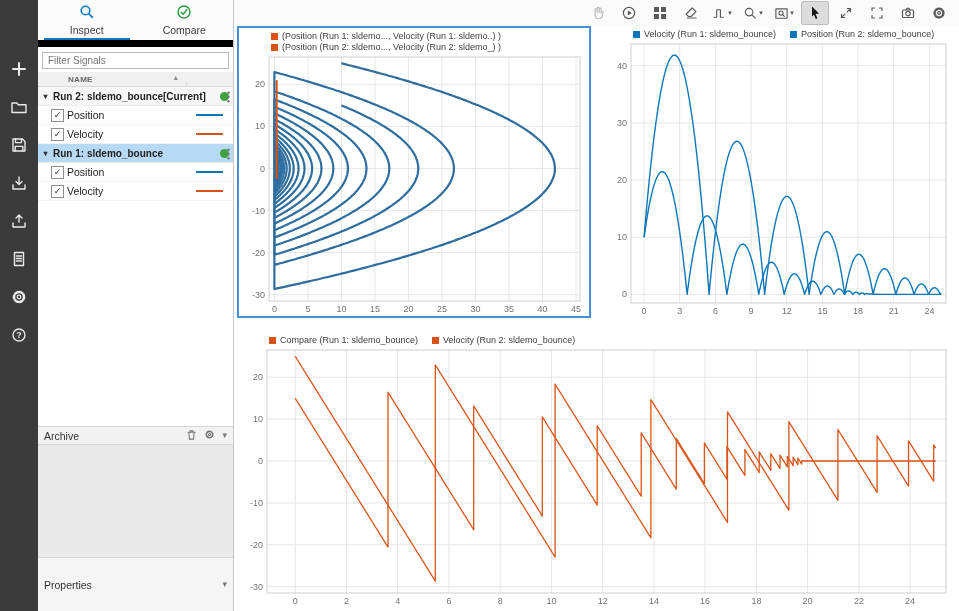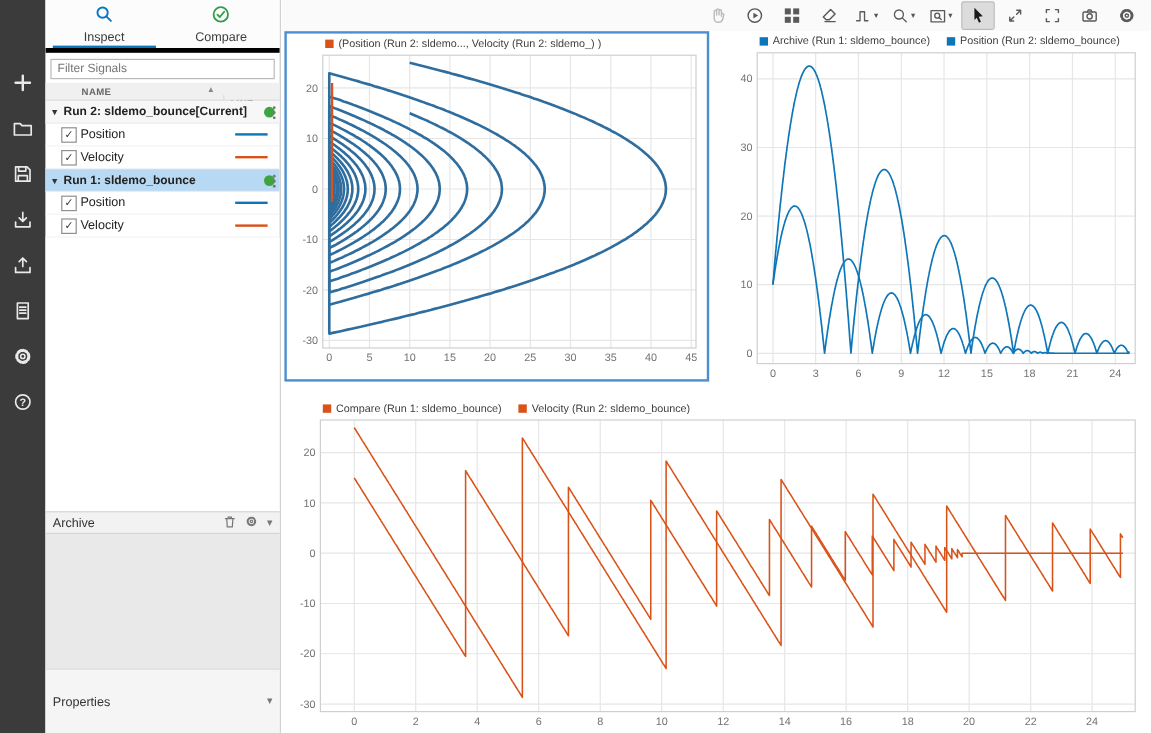--- a/index.html
+++ b/index.html
@@ -9,21 +9,21 @@
 
   
   .toolstrip{position:absolute;left:0;top:0;width:38px;height:611px;background:#3b3b3b;
              display:flex;flex-direction:column;align-items:center;padding-top:52px;box-sizing:border-box;gap:5px;}
   .ts-btn{width:32px;height:33px;display:flex;align-items:center;justify-content:center;border-radius:3px;cursor:pointer;}
   .ts-btn svg{stroke:#e9e9e9;fill:none;stroke-width:1.4;stroke-linecap:round;stroke-linejoin:round;}
 
   
   .leftpanel{position:absolute;left:38px;top:0;width:196px;height:611px;background:#fff;
              border-right:1px solid #c6c6c6;display:flex;flex-direction:column;box-sizing:border-box;}
-  .tabs{height:40px;display:flex;border-bottom:4px solid #000000;background:#fcfcfc;flex:none;}
+  .tabs{height:40px;display:flex;border-bottom:7px solid #000000;background:#fcfcfc;flex:none;}
   .tab{flex:1;display:flex;flex-direction:column;align-items:center;justify-content:center;gap:2px;
        font-size:10.5px;color:#3c3c3c;position:relative;cursor:pointer;}
   .tab.active::after{content:"";position:absolute;bottom:0;left:6px;right:6px;height:2px;background:#0b76c0;}
   .filter-row{padding:3px 4px;flex:none;}
   .filter-row input{width:100%;height:17px;font-size:10px;border:1px solid #b9b9b9;padding:0 5px;
        box-sizing:border-box;color:#333;font-family:"Liberation Sans",sans-serif;outline:none;}
   .thead{height:14px;background:#f0f0f0;border-bottom:1px solid #d9d9d9;display:flex;align-items:center;
        font-size:8px;font-weight:bold;color:#666;position:relative;flex:none;letter-spacing:.3px;}
   .th-name{padding-left:30px;flex:1;}
   .sort{position:absolute;left:136px;top:2px;font-size:7px;color:#888;}
@@ -308,20 +308,24 @@
         <svg width="16" height="16" viewBox="0 0 16 16">
             <circle cx="8" cy="8" r="4.4" stroke-width="2.4" stroke-dasharray="2.4 1.7"></circle>
             <circle cx="8" cy="8" r="1.4"></circle>
           </svg>
       </div>
     </div>
 
     <div class="plots">
       <div class="subplot xy sel">
         <div class="legend">
+            <span class="legend-item">
+              <span class="legend-marker" style="background: rgb(217, 83, 25);"></span>
+              <span>(Position (Run 1: sldemo..., Velocity (Run 1: sldemo..) )</span>
+            </span>
             <span class="legend-item">
               <span class="legend-marker" style="background: rgb(217, 83, 25);"></span>
               <span>(Position (Run 2: sldemo..., Velocity (Run 2: sldemo_) )</span>
             </span>
           </div>
         <div class="plot-box">
             <svg width="350" height="264" viewBox="0 0 350 264" xmlns="http://www.w3.org/2000/svg">
               <rect x="30" y="5" width="311" height="244" fill="#ffffff"></rect>
               <line x1="35.4" y1="5" x2="35.4" y2="249" stroke="#e6e6e6" stroke-width="1"></line>
               <text class="tick" x="35.4" y="260" text-anchor="middle">0</text>
@@ -359,21 +363,21 @@
               <polyline points="102.4,53.4 104.4,54.2 106.3,55.0 108.3,55.8 110.2,56.7 112.1,57.5 113.9,58.3 115.8,59.1 117.6,59.9 119.3,60.8 121.1,61.6 122.8,62.4 124.5,63.2 126.2,64.1 127.8,64.9 129.5,65.7 131.1,66.5 132.6,67.3 134.2,68.2 135.7,69.0 137.2,69.8 138.7,70.6 140.1,71.4 141.5,72.3 142.9,73.1 144.3,73.9 145.6,74.7 146.9,75.5 148.2,76.4 149.5,77.2 150.7,78.0 151.9,78.8 153.1,79.7 154.2,80.5 155.4,81.3 156.5,82.1 157.5,82.9 158.6,83.8 159.6,84.6 160.6,85.4 161.6,86.2 162.5,87.0 163.4,87.9 164.3,88.7 165.2,89.5 166.0,90.3 166.9,91.2 167.7,92.0 168.4,92.8 169.2,93.6 169.9,94.4 170.6,95.3 171.2,96.1 171.8,96.9 172.5,97.7 173.0,98.5 173.6,99.4 174.1,100.2 174.6,101.0 175.1,101.8 175.6,102.6 176.0,103.5 176.4,104.3 176.8,105.1 177.1,105.9 177.4,106.8 177.7,107.6 178.0,108.4 178.2,109.2 178.5,110.0 178.6,110.9 178.8,111.7 178.9,112.5 179.1,113.3 179.1,114.1 179.2,115.0 179.2,115.8 179.3,116.6 179.2,117.4 179.2,118.2 179.1,119.1 179.0,119.9 178.9,120.7 178.8,121.5 178.6,122.4 178.4,123.2 178.2,124.0 177.9,124.8 177.6,125.6 177.3,126.5 177.0,127.3 176.6,128.1 176.3,128.9 175.9,129.7 175.4,130.6 175.0,131.4 174.5,132.2 174.0,133.0 173.4,133.8 172.9,134.7 172.3,135.5 171.7,136.3 171.0,137.1 170.4,138.0 169.7,138.8 168.9,139.6 168.2,140.4 167.4,141.2 166.6,142.1 165.8,142.9 165.0,143.7 164.1,144.5 163.2,145.3 162.2,146.2 161.3,147.0 160.3,147.8 159.3,148.6 158.3,149.4 157.2,150.3 156.1,151.1 155.0,151.9 153.9,152.7 152.7,153.6 151.5,154.4 150.3,155.2 149.1,156.0 147.8,156.8 146.5,157.7 145.2,158.5 143.9,159.3 142.5,160.1 141.1,160.9 139.7,161.8 138.2,162.6 136.7,163.4 135.2,164.2 133.7,165.1 132.2,165.9 130.6,166.7 129.0,167.5 127.4,168.3 125.7,169.2 124.0,170.0 122.3,170.8 120.6,171.6 118.8,172.4 117.0,173.3 115.2,174.1 113.4,174.9 111.5,175.7 109.6,176.5 107.7,177.4 105.8,178.2 103.8,179.0 101.8,179.8 99.8,180.7 97.7,181.5 95.7,182.3 93.6,183.1 91.4,183.9 89.3,184.8 87.1,185.6 84.9,186.4 82.7,187.2 80.4,188.0 78.1,188.9 75.8,189.7 73.5,190.5 71.1,191.3 68.7,192.1 66.3,193.0 63.9,193.8 61.4,194.6 58.9,195.4 56.4,196.3 53.9,197.1 51.3,197.9 48.7,198.7 46.1,199.5 43.5,200.4 40.8,201.2 38.1,202.0 35.4,202.8 35.4,47.4 37.5,48.2 39.7,49.1 41.8,49.9 43.9,50.7 46.0,51.5 48.0,52.3 50.1,53.2 52.1,54.0 54.0,54.8 56.0,55.6 57.9,56.5 59.8,57.3 61.7,58.1 63.5,58.9 65.3,59.7 67.1,60.6 68.9,61.4 70.6,62.2 72.3,63.0 74.0,63.9 75.7,64.7 77.3,65.5 78.9,66.3 80.5,67.1 82.0,68.0 83.5,68.8 85.0,69.6 86.5,70.4 88.0,71.3 89.4,72.1 90.8,72.9 92.2,73.7 93.5,74.5 94.8,75.4 96.1,76.2 97.4,77.0 98.6,77.8 99.8,78.7 101.0,79.5 102.2,80.3 103.3,81.1 104.4,81.9 105.5,82.8 106.6,83.6 107.6,84.4 108.6,85.2 109.6,86.1 110.5,86.9 111.5,87.7 112.4,88.5 113.2,89.3 114.1,90.2 114.9,91.0 115.7,91.8 116.5,92.6 117.2,93.5 117.9,94.3 118.6,95.1 119.3,95.9 119.9,96.7 120.5,97.6 121.1,98.4 121.7,99.2 122.2,100.0 122.7,100.9 123.2,101.7 123.7,102.5 124.1,103.3 124.5,104.1 124.9,105.0 125.2,105.8 125.6,106.6 125.9,107.4 126.1,108.3 126.4,109.1 126.6,109.9 126.8,110.7 127.0,111.5 127.1,112.4 127.2,113.2 127.3,114.0 127.4,114.8 127.4,115.7 127.5,116.5 127.4,117.3 127.4,118.1 127.3,118.9 127.2,119.8 127.1,120.6 127.0,121.4 126.8,122.2 126.6,123.1 126.4,123.9 126.1,124.7 125.9,125.5 125.6,126.4 125.2,127.2 124.9,128.0 124.5,128.8 124.1,129.6 123.7,130.5 123.2,131.3 122.7,132.1 122.2,132.9 121.7,133.8 121.1,134.6 120.5,135.4 119.9,136.2 119.3,137.0 118.6,137.9 117.9,138.7 117.2,139.5 116.5,140.3 115.7,141.2 114.9,142.0 114.1,142.8 113.2,143.6 112.4,144.4 111.5,145.3 110.5,146.1 109.6,146.9 108.6,147.7 107.6,148.6 106.6,149.4 105.5,150.2 104.4,151.0 103.3,151.8 102.2,152.7 101.0,153.5 99.8,154.3 98.6,155.1 97.4,156.0 96.1,156.8 94.8,157.6 93.5,158.4 92.2,159.2 90.8,160.1 89.4,160.9 88.0,161.7 86.5,162.5 85.0,163.4 83.5,164.2 82.0,165.0 80.5,165.8 78.9,166.6 77.3,167.5 75.7,168.3 74.0,169.1 72.3,169.9 70.6,170.8 68.9,171.6 67.1,172.4 65.3,173.2 63.5,174.0 61.7,174.9 59.8,175.7 57.9,176.5 56.0,177.3 54.0,178.2 52.1,179.0 50.1,179.8 48.0,180.6 46.0,181.4 43.9,182.3 41.8,183.1 39.7,183.9 37.5,184.7 35.4,185.6 35.4,61.2 37.1,62.1 38.8,62.9 40.5,63.7 42.2,64.5 43.8,65.3 45.4,66.2 47.0,67.0 48.6,67.8 50.1,68.6 51.6,69.5 53.1,70.3 54.6,71.1 56.0,71.9 57.4,72.8 58.8,73.6 60.2,74.4 61.5,75.2 62.8,76.1 64.0,76.9 65.3,77.7 66.5,78.5 67.7,79.4 68.9,80.2 70.0,81.0 71.1,81.8 72.2,82.7 73.3,83.5 74.3,84.3 75.3,85.1 76.3,86.0 77.3,86.8 78.2,87.6 79.1,88.4 80.0,89.3 80.9,90.1 81.7,90.9 82.5,91.7 83.3,92.6 84.0,93.4 84.7,94.2 85.4,95.0 86.1,95.9 86.7,96.7 87.4,97.5 87.9,98.3 88.5,99.2 89.0,100.0 89.6,100.8 90.0,101.6 90.5,102.5 90.9,103.3 91.3,104.1 91.7,104.9 92.1,105.8 92.4,106.6 92.7,107.4 93.0,108.2 93.2,109.1 93.5,109.9 93.7,110.7 93.8,111.5 94.0,112.4 94.1,113.2 94.2,114.0 94.2,114.8 94.3,115.7 94.3,116.5 94.3,117.3 94.2,118.1 94.2,119.0 94.1,119.8 94.0,120.6 93.8,121.4 93.7,122.3 93.5,123.1 93.2,123.9 93.0,124.7 92.7,125.6 92.4,126.4 92.1,127.2 91.7,128.0 91.3,128.9 90.9,129.7 90.5,130.5 90.0,131.3 89.6,132.2 89.0,133.0 88.5,133.8 87.9,134.6 87.4,135.5 86.7,136.3 86.1,137.1 85.4,137.9 84.7,138.8 84.0,139.6 83.3,140.4 82.5,141.2 81.7,142.0 80.9,142.9 80.0,143.7 79.1,144.5 78.2,145.3 77.3,146.2 76.3,147.0 75.3,147.8 74.3,148.6 73.3,149.5 72.2,150.3 71.1,151.1 70.0,151.9 68.9,152.8 67.7,153.6 66.5,154.4 65.3,155.2 64.0,156.1 62.8,156.9 61.5,157.7 60.2,158.5 58.8,159.4 57.4,160.2 56.0,161.0 54.6,161.8 53.1,162.7 51.6,163.5 50.1,164.3 48.6,165.1 47.0,166.0 45.4,166.8 43.8,167.6 42.2,168.4 40.5,169.3 38.8,170.1 37.1,170.9 35.4,171.7 35.4,72.3 36.7,73.1 38.1,73.9 39.4,74.7 40.7,75.6 42.0,76.4 43.3,77.2 44.5,78.0 45.7,78.8 46.9,79.6 48.0,80.5 49.2,81.3 50.3,82.1 51.3,82.9 52.4,83.7 53.4,84.6 54.4,85.4 55.4,86.2 56.3,87.0 57.2,87.8 58.1,88.6 59.0,89.5 59.8,90.3 60.7,91.1 61.4,91.9 62.2,92.7 62.9,93.6 63.7,94.4 64.3,95.2 65.0,96.0 65.6,96.8 66.2,97.7 66.8,98.5 67.4,99.3 67.9,100.1 68.4,100.9 68.9,101.7 69.3,102.6 69.8,103.4 70.2,104.2 70.5,105.0 70.9,105.8 71.2,106.7 71.5,107.5 71.8,108.3 72.0,109.1 72.3,109.9 72.4,110.8 72.6,111.6 72.8,112.4 72.9,113.2 73.0,114.0 73.0,114.8 73.1,115.7 73.1,116.5 73.1,117.3 73.0,118.1 73.0,118.9 72.9,119.8 72.8,120.6 72.6,121.4 72.4,122.2 72.3,123.0 72.0,123.9 71.8,124.7 71.5,125.5 71.2,126.3 70.9,127.1 70.5,127.9 70.2,128.8 69.8,129.6 69.3,130.4 68.9,131.2 68.4,132.0 67.9,132.9 67.4,133.7 66.8,134.5 66.2,135.3 65.6,136.1 65.0,136.9 64.3,137.8 63.7,138.6 62.9,139.4 62.2,140.2 61.4,141.0 60.7,141.9 59.8,142.7 59.0,143.5 58.1,144.3 57.2,145.1 56.3,146.0 55.4,146.8 54.4,147.6 53.4,148.4 52.4,149.2 51.3,150.0 50.3,150.9 49.2,151.7 48.0,152.5 46.9,153.3 45.7,154.1 44.5,155.0 43.3,155.8 42.0,156.6 40.7,157.4 39.4,158.2 38.1,159.1 36.7,159.9 35.4,160.7 35.4,81.1 36.5,81.9 37.6,82.8 38.6,83.6 39.6,84.4 40.6,85.2 41.6,86.1 42.6,86.9 43.5,87.7 44.4,88.5 45.3,89.3 46.1,90.2 47.0,91.0 47.8,91.8 48.5,92.6 49.3,93.5 50.0,94.3 50.7,95.1 51.3,95.9 52.0,96.7 52.6,97.6 53.2,98.4 53.7,99.2 54.3,100.0 54.8,100.9 55.3,101.7 55.7,102.5 56.2,103.3 56.6,104.1 56.9,105.0 57.3,105.8 57.6,106.6 57.9,107.4 58.2,108.3 58.4,109.1 58.7,109.9 58.9,110.7 59.0,111.5 59.2,112.4 59.3,113.2 59.4,114.0 59.5,114.8 59.5,115.7 59.5,116.5 59.5,117.3 59.5,118.1 59.4,119.0 59.3,119.8 59.2,120.6 59.0,121.4 58.9,122.2 58.7,123.1 58.4,123.9 58.2,124.7 57.9,125.5 57.6,126.4 57.3,127.2 56.9,128.0 56.6,128.8 56.2,129.6 55.7,130.5 55.3,131.3 54.8,132.1 54.3,132.9 53.7,133.8 53.2,134.6 52.6,135.4 52.0,136.2 51.3,137.0 50.7,137.9 50.0,138.7 49.3,139.5 48.5,140.3 47.8,141.2 47.0,142.0 46.1,142.8 45.3,143.6 44.4,144.4 43.5,145.3 42.6,146.1 41.6,146.9 40.6,147.7 39.6,148.6 38.6,149.4 37.6,150.2 36.5,151.0 35.4,151.8 35.4,88.2 36.2,89.0 37.1,89.8 37.9,90.7 38.7,91.5 39.5,92.3 40.3,93.1 41.0,93.9 41.7,94.8 42.4,95.6 43.0,96.4 43.6,97.2 44.2,98.0 44.8,98.9 45.4,99.7 45.9,100.5 46.4,101.3 46.8,102.1 47.3,103.0 47.7,103.8 48.1,104.6 48.4,105.4 48.8,106.2 49.1,107.1 49.4,107.9 49.6,108.7 49.9,109.5 50.1,110.3 50.3,111.2 50.4,112.0 50.5,112.8 50.7,113.6 50.7,114.4 50.8,115.3 50.8,116.1 50.8,116.9 50.8,117.7 50.7,118.5 50.7,119.4 50.5,120.2 50.4,121.0 50.3,121.8 50.1,122.6 49.9,123.5 49.6,124.3 49.4,125.1 49.1,125.9 48.8,126.7 48.4,127.6 48.1,128.4 47.7,129.2 47.3,130.0 46.8,130.8 46.4,131.7 45.9,132.5 45.4,133.3 44.8,134.1 44.2,134.9 43.6,135.8 43.0,136.6 42.4,137.4 41.7,138.2 41.0,139.0 40.3,139.9 39.5,140.7 38.7,141.5 37.9,142.3 37.1,143.1 36.2,144.0 35.4,144.8 35.4,93.8 36.1,94.7 36.7,95.5 37.4,96.3 38.0,97.1 38.6,98.0 39.2,98.8 39.8,99.6 40.3,100.4 40.8,101.3 41.2,102.1 41.7,102.9 42.1,103.7 42.5,104.5 42.9,105.4 43.2,106.2 43.5,107.0 43.8,107.8 44.1,108.7 44.3,109.5 44.5,110.3 44.7,111.1 44.9,112.0 45.0,112.8 45.1,113.6 45.2,114.4 45.2,115.2 45.2,116.1 45.2,116.9 45.2,117.7 45.2,118.5 45.1,119.4 45.0,120.2 44.9,121.0 44.7,121.8 44.5,122.7 44.3,123.5 44.1,124.3 43.8,125.1 43.5,125.9 43.2,126.8 42.9,127.6 42.5,128.4 42.1,129.2 41.7,130.1 41.2,130.9 40.8,131.7 40.3,132.5 39.8,133.4 39.2,134.2 38.6,135.0 38.0,135.8 37.4,136.6 36.7,137.5 36.1,138.3 35.4,139.1 35.4,98.4 35.9,99.2 36.5,100.0 37.0,100.8 37.5,101.7 37.9,102.5 38.3,103.3 38.7,104.1 39.1,105.0 39.5,105.8 39.8,106.6 40.1,107.4 40.4,108.3 40.6,109.1 40.9,109.9 41.0,110.7 41.2,111.5 41.4,112.4 41.5,113.2 41.6,114.0 41.6,114.8 41.7,115.7 41.7,116.5 41.7,117.3 41.6,118.1 41.6,119.0 41.5,119.8 41.4,120.6 41.2,121.4 41.0,122.2 40.9,123.1 40.6,123.9 40.4,124.7 40.1,125.5 39.8,126.4 39.5,127.2 39.1,128.0 38.7,128.8 38.3,129.7 37.9,130.5 37.5,131.3 37.0,132.1 36.5,132.9 35.9,133.8 35.4,134.6 35.4,102.0 35.8,102.8 36.2,103.6 36.6,104.4 37.0,105.2 37.3,106.0 37.6,106.8 37.9,107.6 38.2,108.4 38.4,109.2 38.6,110.0 38.8,110.8 39.0,111.7 39.1,112.5 39.2,113.3 39.3,114.1 39.4,114.9 39.4,115.7 39.4,116.5 39.4,117.3 39.4,118.1 39.3,118.9 39.2,119.7 39.1,120.5 39.0,121.3 38.8,122.1 38.6,122.9 38.4,123.7 38.2,124.5 37.9,125.3 37.6,126.1 37.3,126.9 37.0,127.7 36.6,128.6 36.2,129.4 35.8,130.2 35.4,131.0 35.4,104.9 35.7,105.7 36.0,106.5 36.3,107.3 36.6,108.1 36.8,108.9 37.1,109.7 37.3,110.5 37.4,111.3 37.6,112.1 37.7,112.9 37.8,113.7 37.9,114.5 37.9,115.3 38.0,116.1 38.0,116.9 37.9,117.7 37.9,118.5 37.8,119.3 37.7,120.1 37.6,120.9 37.4,121.7 37.3,122.5 37.1,123.3 36.8,124.1 36.6,124.9 36.3,125.7 36.0,126.5 35.7,127.3 35.4,128.1 35.4,107.2 35.6,108.0 35.9,108.8 36.1,109.6 36.3,110.4 36.5,111.2 36.6,112.0 36.8,112.9 36.9,113.7 36.9,114.5 37.0,115.3 37.0,116.1 37.0,116.9 37.0,117.7 36.9,118.5 36.9,119.3 36.8,120.1 36.6,120.9 36.5,121.7 36.3,122.5 36.1,123.3 35.9,124.1 35.6,124.9 35.4,125.8 35.4,109.1 35.6,109.9 35.8,110.7 36.0,111.5 36.1,112.4 36.2,113.2 36.3,114.0 36.4,114.8 36.4,115.7 36.4,116.5 36.4,117.3 36.4,118.1 36.3,119.0 36.2,119.8 36.1,120.6 36.0,121.4 35.8,122.3 35.6,123.1 35.4,123.9 35.4,110.5 35.5,111.3 35.7,112.1 35.8,112.9 35.9,113.7 36.0,114.5 36.0,115.3 36.0,116.1 36.0,116.9 36.0,117.7 36.0,118.5 35.9,119.3 35.8,120.0 35.7,120.8 35.5,121.6 35.4,122.4 35.4,111.7 35.5,112.5 35.6,113.3 35.7,114.1 35.7,114.9 35.8,115.7 35.8,116.5 35.8,117.3 35.7,118.1 35.7,118.9 35.6,119.6 35.5,120.4 35.4,121.2 35.4,112.7 35.5,113.4 35.5,114.2 35.6,115.0 35.6,115.7 35.6,116.5 35.6,117.2 35.6,118.0 35.5,118.8 35.5,119.5 35.4,120.3 35.4,113.4 35.4,114.2 35.5,115.0 35.5,115.7 35.5,116.5 35.5,117.2 35.5,118.0 35.4,118.8 35.4,119.5 35.4,116.5 35.4,116.5 " fill="none" stroke="#2e6d9d" stroke-width="2.2" stroke-linejoin="round"></polyline>
               <polyline points="102.4,11.3 105.7,12.1 109.0,13.0 112.3,13.8 115.6,14.6 118.8,15.4 122.0,16.3 125.2,17.1 128.3,17.9 131.4,18.7 134.5,19.5 137.6,20.4 140.6,21.2 143.7,22.0 146.6,22.8 149.6,23.7 152.6,24.5 155.5,25.3 158.4,26.1 161.2,27.0 164.0,27.8 166.9,28.6 169.6,29.4 172.4,30.3 175.1,31.1 177.8,31.9 180.5,32.7 183.2,33.6 185.8,34.4 188.4,35.2 190.9,36.0 193.5,36.8 196.0,37.7 198.5,38.5 201.0,39.3 203.4,40.1 205.8,41.0 208.2,41.8 210.6,42.6 212.9,43.4 215.2,44.3 217.5,45.1 219.8,45.9 222.0,46.7 224.2,47.6 226.4,48.4 228.5,49.2 230.7,50.0 232.8,50.9 234.8,51.7 236.9,52.5 238.9,53.3 240.9,54.1 242.9,55.0 244.8,55.8 246.7,56.6 248.6,57.4 250.5,58.3 252.3,59.1 254.1,59.9 255.9,60.7 257.7,61.6 259.4,62.4 261.1,63.2 262.8,64.0 264.5,64.9 266.1,65.7 267.7,66.5 269.3,67.3 270.8,68.2 272.3,69.0 273.8,69.8 275.3,70.6 276.8,71.4 278.2,72.3 279.6,73.1 280.9,73.9 282.3,74.7 283.6,75.6 284.9,76.4 286.1,77.2 287.4,78.0 288.6,78.9 289.8,79.7 290.9,80.5 292.1,81.3 293.2,82.2 294.2,83.0 295.3,83.8 296.3,84.6 297.3,85.5 298.3,86.3 299.2,87.1 300.2,87.9 301.1,88.7 301.9,89.6 302.8,90.4 303.6,91.2 304.4,92.0 305.1,92.9 305.9,93.7 306.6,94.5 307.3,95.3 307.9,96.2 308.6,97.0 309.2,97.8 309.8,98.6 310.3,99.5 310.8,100.3 311.3,101.1 311.8,101.9 312.3,102.8 312.7,103.6 313.1,104.4 313.5,105.2 313.8,106.1 314.1,106.9 314.4,107.7 314.7,108.5 314.9,109.3 315.1,110.2 315.3,111.0 315.5,111.8 315.6,112.6 315.7,113.5 315.8,114.3 315.9,115.1 315.9,115.9 315.9,116.8 315.9,117.6 315.8,118.4 315.8,119.2 315.7,120.1 315.5,120.9 315.4,121.7 315.2,122.5 315.0,123.4 314.8,124.2 314.5,125.0 314.2,125.8 313.9,126.6 313.6,127.5 313.2,128.3 312.8,129.1 312.4,129.9 312.0,130.8 311.5,131.6 311.0,132.4 310.5,133.2 309.9,134.1 309.4,134.9 308.8,135.7 308.1,136.5 307.5,137.4 306.8,138.2 306.1,139.0 305.4,139.8 304.6,140.7 303.8,141.5 303.0,142.3 302.2,143.1 301.3,143.9 300.5,144.8 299.5,145.6 298.6,146.4 297.6,147.2 296.6,148.1 295.6,148.9 294.6,149.7 293.5,150.5 292.4,151.4 291.3,152.2 290.1,153.0 289.0,153.8 287.8,154.7 286.5,155.5 285.3,156.3 284.0,157.1 282.7,158.0 281.4,158.8 280.0,159.6 278.6,160.4 277.2,161.2 275.8,162.1 274.3,162.9 272.8,163.7 271.3,164.5 269.8,165.4 268.2,166.2 266.6,167.0 265.0,167.8 263.3,168.7 261.7,169.5 260.0,170.3 258.3,171.1 256.5,172.0 254.7,172.8 252.9,173.6 251.1,174.4 249.2,175.3 247.4,176.1 245.4,176.9 243.5,177.7 241.5,178.5 239.6,179.4 237.5,180.2 235.5,181.0 233.4,181.8 231.4,182.7 229.2,183.5 227.1,184.3 224.9,185.1 222.7,186.0 220.5,186.8 218.2,187.6 216.0,188.4 213.7,189.3 211.3,190.1 209.0,190.9 206.6,191.7 204.2,192.6 201.8,193.4 199.3,194.2 196.8,195.0 194.3,195.8 191.8,196.7 189.2,197.5 186.6,198.3 184.0,199.1 181.4,200.0 178.7,200.8 176.0,201.6 173.3,202.4 170.5,203.3 167.8,204.1 165.0,204.9 162.1,205.7 159.3,206.6 156.4,207.4 153.5,208.2 150.6,209.0 147.6,209.9 144.6,210.7 141.6,211.5 138.6,212.3 135.5,213.1 132.4,214.0 129.3,214.8 126.2,215.6 123.0,216.4 119.8,217.3 116.6,218.1 113.4,218.9 110.1,219.7 106.8,220.6 103.5,221.4 100.1,222.2 96.8,223.0 93.4,223.9 89.9,224.7 86.5,225.5 83.0,226.3 79.5,227.2 76.0,228.0 72.4,228.8 68.8,229.6 65.2,230.4 61.6,231.3 57.9,232.1 54.2,232.9 50.5,233.7 46.7,234.6 43.0,235.4 39.2,236.2 35.4,237.0 35.4,20.0 38.4,20.9 41.4,21.7 44.5,22.5 47.4,23.3 50.4,24.2 53.3,25.0 56.2,25.8 59.1,26.6 61.9,27.5 64.7,28.3 67.5,29.1 70.3,29.9 73.0,30.8 75.8,31.6 78.4,32.4 81.1,33.2 83.7,34.1 86.4,34.9 88.9,35.7 91.5,36.5 94.0,37.3 96.5,38.2 99.0,39.0 101.5,39.8 103.9,40.6 106.3,41.5 108.7,42.3 111.0,43.1 113.3,43.9 115.6,44.8 117.9,45.6 120.1,46.4 122.4,47.2 124.6,48.1 126.7,48.9 128.9,49.7 131.0,50.5 133.0,51.4 135.1,52.2 137.1,53.0 139.1,53.8 141.1,54.7 143.1,55.5 145.0,56.3 146.9,57.1 148.8,58.0 150.6,58.8 152.5,59.6 154.3,60.4 156.0,61.3 157.8,62.1 159.5,62.9 161.2,63.7 162.8,64.6 164.5,65.4 166.1,66.2 167.7,67.0 169.2,67.8 170.8,68.7 172.3,69.5 173.8,70.3 175.2,71.1 176.7,72.0 178.1,72.8 179.4,73.6 180.8,74.4 182.1,75.3 183.4,76.1 184.7,76.9 185.9,77.7 187.2,78.6 188.3,79.4 189.5,80.2 190.7,81.0 191.8,81.9 192.9,82.7 193.9,83.5 195.0,84.3 196.0,85.2 197.0,86.0 197.9,86.8 198.8,87.6 199.7,88.5 200.6,89.3 201.5,90.1 202.3,90.9 203.1,91.8 203.9,92.6 204.6,93.4 205.3,94.2 206.0,95.1 206.7,95.9 207.4,96.7 208.0,97.5 208.6,98.3 209.1,99.2 209.7,100.0 210.2,100.8 210.7,101.6 211.1,102.5 211.5,103.3 212.0,104.1 212.3,104.9 212.7,105.8 213.0,106.6 213.3,107.4 213.6,108.2 213.8,109.1 214.1,109.9 214.3,110.7 214.4,111.5 214.6,112.4 214.7,113.2 214.8,114.0 214.9,114.8 214.9,115.7 214.9,116.5 214.9,117.3 214.9,118.1 214.8,119.0 214.7,119.8 214.6,120.6 214.4,121.4 214.3,122.3 214.1,123.1 213.8,123.9 213.6,124.7 213.3,125.6 213.0,126.4 212.7,127.2 212.3,128.0 212.0,128.8 211.5,129.7 211.1,130.5 210.7,131.3 210.2,132.1 209.7,133.0 209.1,133.8 208.6,134.6 208.0,135.4 207.4,136.3 206.7,137.1 206.0,137.9 205.3,138.7 204.6,139.6 203.9,140.4 203.1,141.2 202.3,142.0 201.5,142.9 200.6,143.7 199.7,144.5 198.8,145.3 197.9,146.2 197.0,147.0 196.0,147.8 195.0,148.6 193.9,149.5 192.9,150.3 191.8,151.1 190.7,151.9 189.5,152.8 188.3,153.6 187.2,154.4 185.9,155.2 184.7,156.0 183.4,156.9 182.1,157.7 180.8,158.5 179.4,159.3 178.1,160.2 176.7,161.0 175.2,161.8 173.8,162.6 172.3,163.5 170.8,164.3 169.2,165.1 167.7,165.9 166.1,166.8 164.5,167.6 162.8,168.4 161.2,169.2 159.5,170.1 157.8,170.9 156.0,171.7 154.3,172.5 152.5,173.4 150.6,174.2 148.8,175.0 146.9,175.8 145.0,176.7 143.1,177.5 141.1,178.3 139.1,179.1 137.1,180.0 135.1,180.8 133.0,181.6 131.0,182.4 128.9,183.3 126.7,184.1 124.6,184.9 122.4,185.7 120.1,186.5 117.9,187.4 115.6,188.2 113.3,189.0 111.0,189.8 108.7,190.7 106.3,191.5 103.9,192.3 101.5,193.1 99.0,194.0 96.5,194.8 94.0,195.6 91.5,196.4 88.9,197.3 86.4,198.1 83.7,198.9 81.1,199.7 78.4,200.6 75.8,201.4 73.0,202.2 70.3,203.0 67.5,203.9 64.7,204.7 61.9,205.5 59.1,206.3 56.2,207.2 53.3,208.0 50.4,208.8 47.4,209.6 44.5,210.5 41.4,211.3 38.4,212.1 35.4,212.9 35.4,39.3 37.8,40.2 40.2,41.0 42.6,41.8 45.0,42.6 47.3,43.5 49.6,44.3 51.9,45.1 54.2,45.9 56.4,46.8 58.6,47.6 60.8,48.4 63.0,49.2 65.1,50.1 67.2,50.9 69.3,51.7 71.3,52.5 73.3,53.4 75.3,54.2 77.3,55.0 79.3,55.8 81.2,56.7 83.1,57.5 84.9,58.3 86.8,59.1 88.6,60.0 90.4,60.8 92.1,61.6 93.9,62.4 95.6,63.3 97.3,64.1 98.9,64.9 100.6,65.7 102.2,66.6 103.7,67.4 105.3,68.2 106.8,69.0 108.3,69.9 109.8,70.7 111.2,71.5 112.6,72.3 114.0,73.2 115.4,74.0 116.8,74.8 118.1,75.6 119.4,76.5 120.6,77.3 121.8,78.1 123.1,78.9 124.2,79.8 125.4,80.6 126.5,81.4 127.6,82.2 128.7,83.1 129.8,83.9 130.8,84.7 131.8,85.5 132.8,86.4 133.7,87.2 134.6,88.0 135.5,88.8 136.4,89.7 137.2,90.5 138.0,91.3 138.8,92.1 139.6,93.0 140.3,93.8 141.0,94.6 141.7,95.4 142.4,96.3 143.0,97.1 143.6,97.9 144.2,98.7 144.7,99.6 145.3,100.4 145.8,101.2 146.2,102.0 146.7,102.9 147.1,103.7 147.5,104.5 147.9,105.3 148.2,106.2 148.5,107.0 148.8,107.8 149.1,108.6 149.3,109.5 149.5,110.3 149.7,111.1 149.9,111.9 150.0,112.8 150.1,113.6 150.2,114.4 150.2,115.2 150.3,116.1 150.3,116.9 150.2,117.7 150.2,118.5 150.1,119.4 150.0,120.2 149.9,121.0 149.7,121.8 149.5,122.7 149.3,123.5 149.1,124.3 148.8,125.1 148.5,126.0 148.2,126.8 147.9,127.6 147.5,128.4 147.1,129.3 146.7,130.1 146.2,130.9 145.8,131.7 145.3,132.6 144.7,133.4 144.2,134.2 143.6,135.0 143.0,135.9 142.4,136.7 141.7,137.5 141.0,138.4 140.3,139.2 139.6,140.0 138.8,140.8 138.0,141.7 137.2,142.5 136.4,143.3 135.5,144.1 134.6,145.0 133.7,145.8 132.8,146.6 131.8,147.4 130.8,148.3 129.8,149.1 128.7,149.9 127.6,150.7 126.5,151.6 125.4,152.4 124.2,153.2 123.1,154.0 121.8,154.9 120.6,155.7 119.4,156.5 118.1,157.3 116.8,158.2 115.4,159.0 114.0,159.8 112.6,160.6 111.2,161.5 109.8,162.3 108.3,163.1 106.8,163.9 105.3,164.8 103.7,165.6 102.2,166.4 100.6,167.2 98.9,168.1 97.3,168.9 95.6,169.7 93.9,170.5 92.1,171.4 90.4,172.2 88.6,173.0 86.8,173.8 84.9,174.7 83.1,175.5 81.2,176.3 79.3,177.1 77.3,178.0 75.3,178.8 73.3,179.6 71.3,180.4 69.3,181.3 67.2,182.1 65.1,182.9 63.0,183.7 60.8,184.6 58.6,185.4 56.4,186.2 54.2,187.0 51.9,187.9 49.6,188.7 47.3,189.5 45.0,190.3 42.6,191.2 40.2,192.0 37.8,192.8 35.4,193.6 35.4,54.8 37.3,55.6 39.2,56.4 41.1,57.2 43.0,58.1 44.8,58.9 46.7,59.7 48.4,60.5 50.2,61.3 52.0,62.2 53.7,63.0 55.4,63.8 57.0,64.6 58.6,65.5 60.3,66.3 61.8,67.1 63.4,67.9 64.9,68.7 66.4,69.6 67.9,70.4 69.4,71.2 70.8,72.0 72.2,72.9 73.6,73.7 74.9,74.5 76.2,75.3 77.5,76.2 78.8,77.0 80.0,77.8 81.2,78.6 82.4,79.4 83.6,80.3 84.7,81.1 85.8,81.9 86.9,82.7 88.0,83.6 89.0,84.4 90.0,85.2 91.0,86.0 92.0,86.9 92.9,87.7 93.8,88.5 94.7,89.3 95.5,90.1 96.3,91.0 97.1,91.8 97.9,92.6 98.7,93.4 99.4,94.3 100.1,95.1 100.7,95.9 101.4,96.7 102.0,97.6 102.6,98.4 103.1,99.2 103.7,100.0 104.2,100.8 104.7,101.7 105.1,102.5 105.6,103.3 106.0,104.1 106.3,105.0 106.7,105.8 107.0,106.6 107.3,107.4 107.6,108.3 107.8,109.1 108.1,109.9 108.3,110.7 108.4,111.5 108.6,112.4 108.7,113.2 108.8,114.0 108.9,114.8 108.9,115.7 108.9,116.5 108.9,117.3 108.9,118.1 108.8,119.0 108.7,119.8 108.6,120.6 108.4,121.4 108.3,122.2 108.1,123.1 107.8,123.9 107.6,124.7 107.3,125.5 107.0,126.4 106.7,127.2 106.3,128.0 106.0,128.8 105.6,129.7 105.1,130.5 104.7,131.3 104.2,132.1 103.7,132.9 103.1,133.8 102.6,134.6 102.0,135.4 101.4,136.2 100.7,137.1 100.1,137.9 99.4,138.7 98.7,139.5 97.9,140.3 97.1,141.2 96.3,142.0 95.5,142.8 94.7,143.6 93.8,144.5 92.9,145.3 92.0,146.1 91.0,146.9 90.0,147.8 89.0,148.6 88.0,149.4 86.9,150.2 85.8,151.0 84.7,151.9 83.6,152.7 82.4,153.5 81.2,154.3 80.0,155.2 78.8,156.0 77.5,156.8 76.2,157.6 74.9,158.5 73.6,159.3 72.2,160.1 70.8,160.9 69.4,161.7 67.9,162.6 66.4,163.4 64.9,164.2 63.4,165.0 61.8,165.9 60.3,166.7 58.6,167.5 57.0,168.3 55.4,169.2 53.7,170.0 52.0,170.8 50.2,171.6 48.4,172.4 46.7,173.3 44.8,174.1 43.0,174.9 41.1,175.7 39.2,176.6 37.3,177.4 35.4,178.2 35.4,67.1 36.9,67.9 38.4,68.7 40.0,69.6 41.4,70.4 42.9,71.2 44.3,72.0 45.7,72.9 47.1,73.7 48.4,74.5 49.7,75.3 51.0,76.2 52.3,77.0 53.5,77.8 54.8,78.6 56.0,79.4 57.1,80.3 58.3,81.1 59.4,81.9 60.5,82.7 61.5,83.6 62.5,84.4 63.5,85.2 64.5,86.0 65.5,86.9 66.4,87.7 67.3,88.5 68.2,89.3 69.0,90.1 69.9,91.0 70.7,91.8 71.4,92.6 72.2,93.4 72.9,94.3 73.6,95.1 74.3,95.9 74.9,96.7 75.5,97.6 76.1,98.4 76.7,99.2 77.2,100.0 77.7,100.8 78.2,101.7 78.7,102.5 79.1,103.3 79.5,104.1 79.9,105.0 80.2,105.8 80.5,106.6 80.8,107.4 81.1,108.3 81.4,109.1 81.6,109.9 81.8,110.7 82.0,111.5 82.1,112.4 82.2,113.2 82.3,114.0 82.4,114.8 82.4,115.7 82.4,116.5 82.4,117.3 82.4,118.1 82.3,119.0 82.2,119.8 82.1,120.6 82.0,121.4 81.8,122.2 81.6,123.1 81.4,123.9 81.1,124.7 80.8,125.5 80.5,126.4 80.2,127.2 79.9,128.0 79.5,128.8 79.1,129.7 78.7,130.5 78.2,131.3 77.7,132.1 77.2,132.9 76.7,133.8 76.1,134.6 75.5,135.4 74.9,136.2 74.3,137.1 73.6,137.9 72.9,138.7 72.2,139.5 71.4,140.3 70.7,141.2 69.9,142.0 69.0,142.8 68.2,143.6 67.3,144.5 66.4,145.3 65.5,146.1 64.5,146.9 63.5,147.8 62.5,148.6 61.5,149.4 60.5,150.2 59.4,151.0 58.3,151.9 57.1,152.7 56.0,153.5 54.8,154.3 53.5,155.2 52.3,156.0 51.0,156.8 49.7,157.6 48.4,158.5 47.1,159.3 45.7,160.1 44.3,160.9 42.9,161.7 41.4,162.6 40.0,163.4 38.4,164.2 36.9,165.0 35.4,165.9 35.4,77.0 36.6,77.8 37.8,78.6 39.0,79.4 40.2,80.3 41.3,81.1 42.4,81.9 43.5,82.7 44.6,83.6 45.6,84.4 46.6,85.2 47.6,86.0 48.5,86.9 49.5,87.7 50.4,88.5 51.2,89.3 52.1,90.1 52.9,91.0 53.7,91.8 54.5,92.6 55.2,93.4 56.0,94.3 56.6,95.1 57.3,95.9 58.0,96.7 58.6,97.6 59.2,98.4 59.7,99.2 60.3,100.0 60.8,100.8 61.2,101.7 61.7,102.5 62.1,103.3 62.5,104.1 62.9,105.0 63.3,105.8 63.6,106.6 63.9,107.4 64.2,108.3 64.4,109.1 64.6,109.9 64.8,110.7 65.0,111.5 65.2,112.4 65.3,113.2 65.4,114.0 65.4,114.8 65.5,115.7 65.5,116.5 65.5,117.3 65.4,118.1 65.4,119.0 65.3,119.8 65.2,120.6 65.0,121.4 64.8,122.2 64.6,123.1 64.4,123.9 64.2,124.7 63.9,125.5 63.6,126.4 63.3,127.2 62.9,128.0 62.5,128.8 62.1,129.7 61.7,130.5 61.2,131.3 60.8,132.1 60.3,132.9 59.7,133.8 59.2,134.6 58.6,135.4 58.0,136.2 57.3,137.1 56.6,137.9 56.0,138.7 55.2,139.5 54.5,140.3 53.7,141.2 52.9,142.0 52.1,142.8 51.2,143.6 50.4,144.5 49.5,145.3 48.5,146.1 47.6,146.9 46.6,147.8 45.6,148.6 44.6,149.4 43.5,150.2 42.4,151.0 41.3,151.9 40.2,152.7 39.0,153.5 37.8,154.3 36.6,155.2 35.4,156.0 35.4,84.9 36.4,85.7 37.3,86.5 38.2,87.3 39.2,88.2 40.0,89.0 40.9,89.8 41.7,90.6 42.5,91.4 43.3,92.3 44.1,93.1 44.8,93.9 45.5,94.7 46.2,95.6 46.8,96.4 47.5,97.2 48.1,98.0 48.6,98.8 49.2,99.7 49.7,100.5 50.2,101.3 50.7,102.1 51.1,102.9 51.5,103.8 51.9,104.6 52.3,105.4 52.6,106.2 52.9,107.0 53.2,107.9 53.5,108.7 53.7,109.5 53.9,110.3 54.1,111.1 54.2,112.0 54.4,112.8 54.5,113.6 54.6,114.4 54.6,115.3 54.6,116.1 54.6,116.9 54.6,117.7 54.6,118.5 54.5,119.4 54.4,120.2 54.2,121.0 54.1,121.8 53.9,122.6 53.7,123.5 53.5,124.3 53.2,125.1 52.9,125.9 52.6,126.7 52.3,127.6 51.9,128.4 51.5,129.2 51.1,130.0 50.7,130.8 50.2,131.7 49.7,132.5 49.2,133.3 48.6,134.1 48.1,135.0 47.5,135.8 46.8,136.6 46.2,137.4 45.5,138.2 44.8,139.1 44.1,139.9 43.3,140.7 42.5,141.5 41.7,142.3 40.9,143.2 40.0,144.0 39.2,144.8 38.2,145.6 37.3,146.4 36.4,147.3 35.4,148.1 35.4,91.2 36.1,92.0 36.9,92.8 37.6,93.6 38.3,94.5 39.0,95.3 39.7,96.1 40.3,96.9 40.9,97.7 41.5,98.5 42.0,99.4 42.6,100.2 43.1,101.0 43.5,101.8 44.0,102.6 44.4,103.4 44.8,104.2 45.2,105.1 45.5,105.9 45.9,106.7 46.1,107.5 46.4,108.3 46.7,109.1 46.9,110.0 47.1,110.8 47.2,111.6 47.4,112.4 47.5,113.2 47.6,114.0 47.6,114.9 47.7,115.7 47.7,116.5 47.7,117.3 47.6,118.1 47.6,118.9 47.5,119.7 47.4,120.6 47.2,121.4 47.1,122.2 46.9,123.0 46.7,123.8 46.4,124.6 46.1,125.5 45.9,126.3 45.5,127.1 45.2,127.9 44.8,128.7 44.4,129.5 44.0,130.3 43.5,131.2 43.1,132.0 42.6,132.8 42.0,133.6 41.5,134.4 40.9,135.2 40.3,136.1 39.7,136.9 39.0,137.7 38.3,138.5 37.6,139.3 36.9,140.1 36.1,140.9 35.4,141.8 35.4,96.3 36.0,97.1 36.6,97.9 37.1,98.7 37.7,99.5 38.2,100.3 38.7,101.1 39.2,101.9 39.6,102.7 40.0,103.5 40.4,104.3 40.8,105.2 41.1,106.0 41.4,106.8 41.7,107.6 42.0,108.4 42.2,109.2 42.4,110.0 42.6,110.8 42.8,111.6 42.9,112.4 43.1,113.2 43.1,114.1 43.2,114.9 43.2,115.7 43.3,116.5 43.2,117.3 43.2,118.1 43.1,118.9 43.1,119.7 42.9,120.5 42.8,121.3 42.6,122.1 42.4,123.0 42.2,123.8 42.0,124.6 41.7,125.4 41.4,126.2 41.1,127.0 40.8,127.8 40.4,128.6 40.0,129.4 39.6,130.2 39.2,131.0 38.7,131.9 38.2,132.7 37.7,133.5 37.1,134.3 36.6,135.1 36.0,135.9 35.4,136.7 35.4,100.3 35.9,101.1 36.3,101.9 36.8,102.7 37.2,103.5 " fill="none" stroke="#2e6d9d" stroke-width="2.2" stroke-linejoin="round"></polyline>
               <polyline points="37.7,127.0 37.7,28.1 " fill="none" stroke="#d95319" stroke-width="2"></polyline>
             </svg>
           </div>
       </div>
       <div class="subplot">
         <div class="legend">
             <span class="legend-item">
               <span class="legend-marker" style="background: rgb(13, 118, 184);"></span>
-              <span>Archive (Run 1: sldemo_bounce)</span>
+              <span>Velocity (Run 1: sldemo_bounce)</span>
             </span>
             <span class="legend-item">
               <span class="legend-marker" style="background: rgb(13, 118, 184);"></span>
               <span>Position (Run 2: sldemo_bounce)</span>
             </span>
           </div>
         <div class="plot-box">
             <svg width="354" height="279" viewBox="0 0 354 279" xmlns="http://www.w3.org/2000/svg">
               <rect x="30" y="5" width="315" height="259" fill="#ffffff"></rect>
               <line x1="43.1" y1="5" x2="43.1" y2="264" stroke="#e6e6e6" stroke-width="1"></line>

